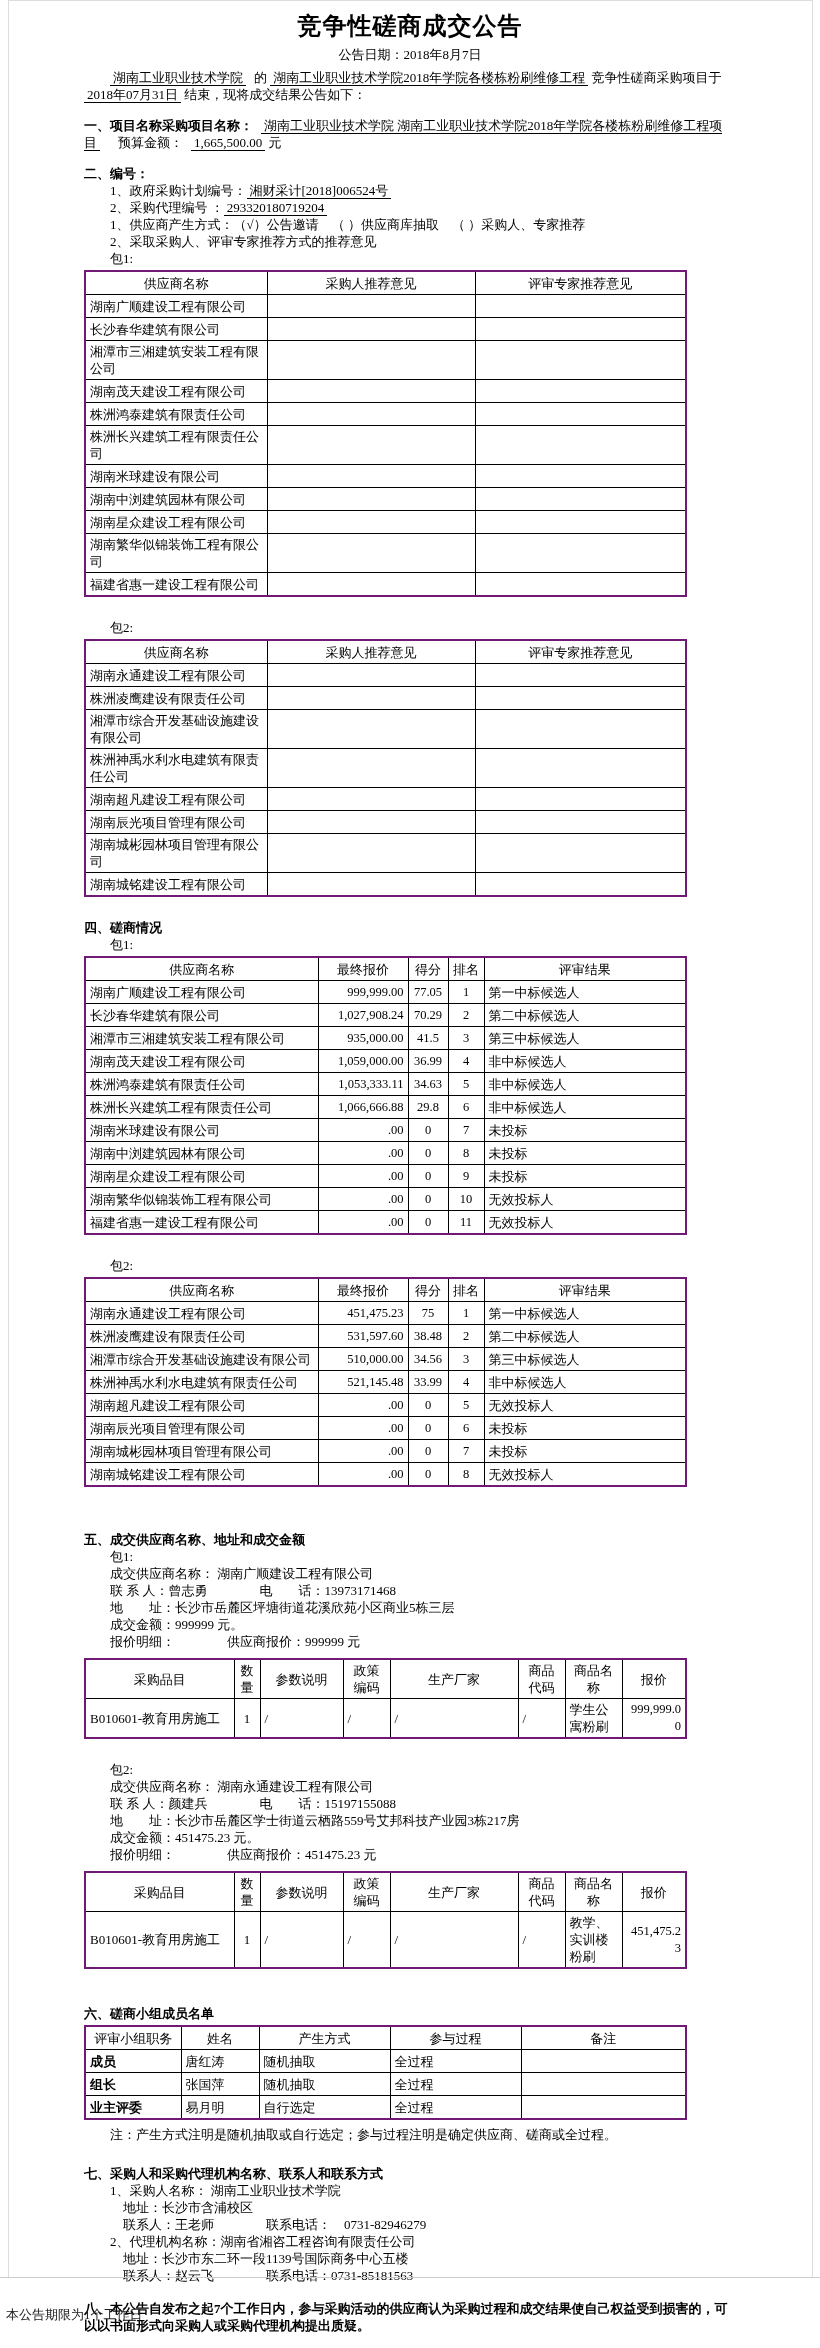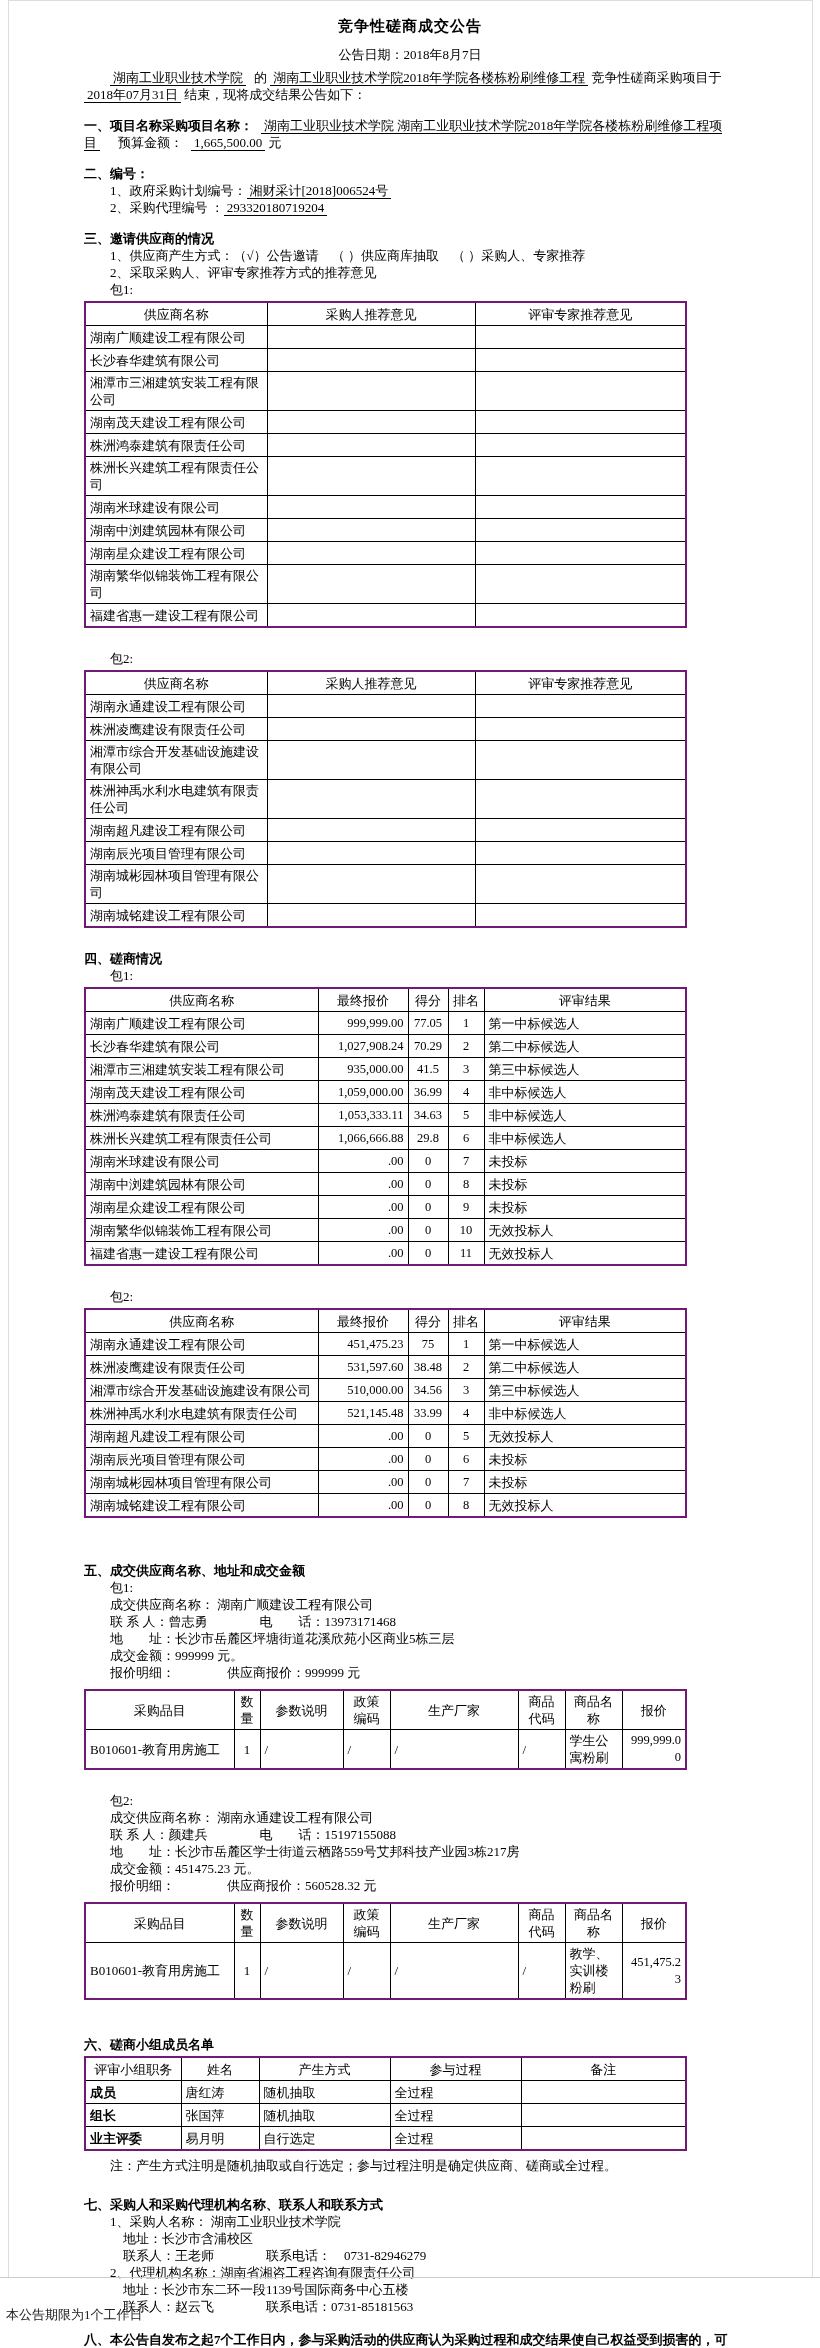--- a/index.html
+++ b/index.html
@@ -5,21 +5,21 @@
   html,body{margin:0;padding:0;background:#fff;}
   .page{
     position:relative;width:820px;height:2348px;margin:0;
     background:#fff;color:#000;overflow:hidden;
     font-family:"Liberation Serif","DejaVu Serif",serif;
     font-size:13px;line-height:17px;
   }
   .frame{position:absolute;top:0;left:8px;right:7px;height:2277px;
     border:1px solid #ddd;border-bottom:none;pointer-events:none;}
   .doc{position:relative;padding:6px 84px 0 84px;}
-  h1.title{font-size:15px;line-height:28px;font-weight:bold;text-align:center;margin:6px 0 6px 0;letter-spacing:1px;}
+  h1.title{font-size:24px;line-height:28px;font-weight:bold;text-align:center;margin:6px 0 6px 0;letter-spacing:1px;}
   .date-line{text-align:center;margin:0 0 6px 0;}
   p{margin:0;}
   .intro{text-indent:26px;margin:0 0 12px 0;}
   .u{border-bottom:1px solid #000;padding:0 3px;}
   .sec-head{font-weight:bold;}
   .sec{margin-top:14px;}
   .sub{margin-left:26px;}
   .sub2{margin-left:39px;}
   .gap-sm{margin-top:8px;}
   .gap-md{margin-top:22px;}
@@ -60,21 +60,20 @@
     <p class="date-line">公告日期：2018年8月7日</p>
 
     <p class="intro"><span class="u">湖南工业职业技术学院</span><span class="sp8"></span><span>的</span> <span class="u">湖南工业职业技术学院2018年学院各楼栋粉刷维修工程</span> <span>竞争性磋商采购项目于</span> <span class="u">2018年07月31日</span> <span>结束，现将成交结果公告如下：</span></p>
 
     <p class="sec"><span class="sec-head">一、项目名称采购项目名称：</span><span class="sp8"></span><span class="u">湖南工业职业技术学院 湖南工业职业技术学院2018年学院各楼栋粉刷维修工程项目</span><span class="sp18"></span><span>预算金额：</span><span class="sp8"></span><span class="u">1,665,500.00</span> <span>元</span></p>
 
     <p class="sec sec-head">二、编号：</p>
     <p class="sub"><span>1、政府采购计划编号：</span><span class="u">湘财采计[2018]006524号</span></p>
     <p class="sub"><span>2、采购代理编号 ：</span><span class="u">293320180719204</span></p>
 
-    <p class="sec sec-head">三、邀请供应商的情况</p>
     <p class="sub">1、供应商产生方式：（√）公告邀请　（ ）供应商库抽取　（ ）采购人、专家推荐</p>
     <p class="sub">2、采取采购人、评审专家推荐方式的推荐意见</p>
     <p class="sub">包1:</p>
     <table class="t-rec">
       <colgroup>
           <col style="width:182px">
           <col style="width:208px">
           <col style="width:211px">
         </colgroup>
       <thead>
@@ -421,21 +420,21 @@
             <td>999,999.00</td>
           </tr>
         </tbody>
     </table>
 
     <p class="sub gap-md">包2:</p>
     <p class="sub">成交供应商名称： 湖南永通建设工程有限公司</p>
     <p class="sub">联 系 人：颜建兵　　　　电　　话：15197155088</p>
     <p class="sub">地　　址：长沙市岳麓区学士街道云栖路559号艾邦科技产业园3栋217房</p>
     <p class="sub">成交金额：451475.23 元。</p>
-    <p class="sub">报价明细：　　　　供应商报价：560528.32 元</p>
+    <p class="sub">报价明细：　　　　供应商报价：451475.23 元</p>
     <table class="t-item gap-sm">
       <colgroup>
           <col style="width:149px">
           <col style="width:26px">
           <col style="width:83px">
           <col style="width:47px">
           <col style="width:128px">
           <col style="width:47px">
           <col style="width:57px">
           <col style="width:64px">

